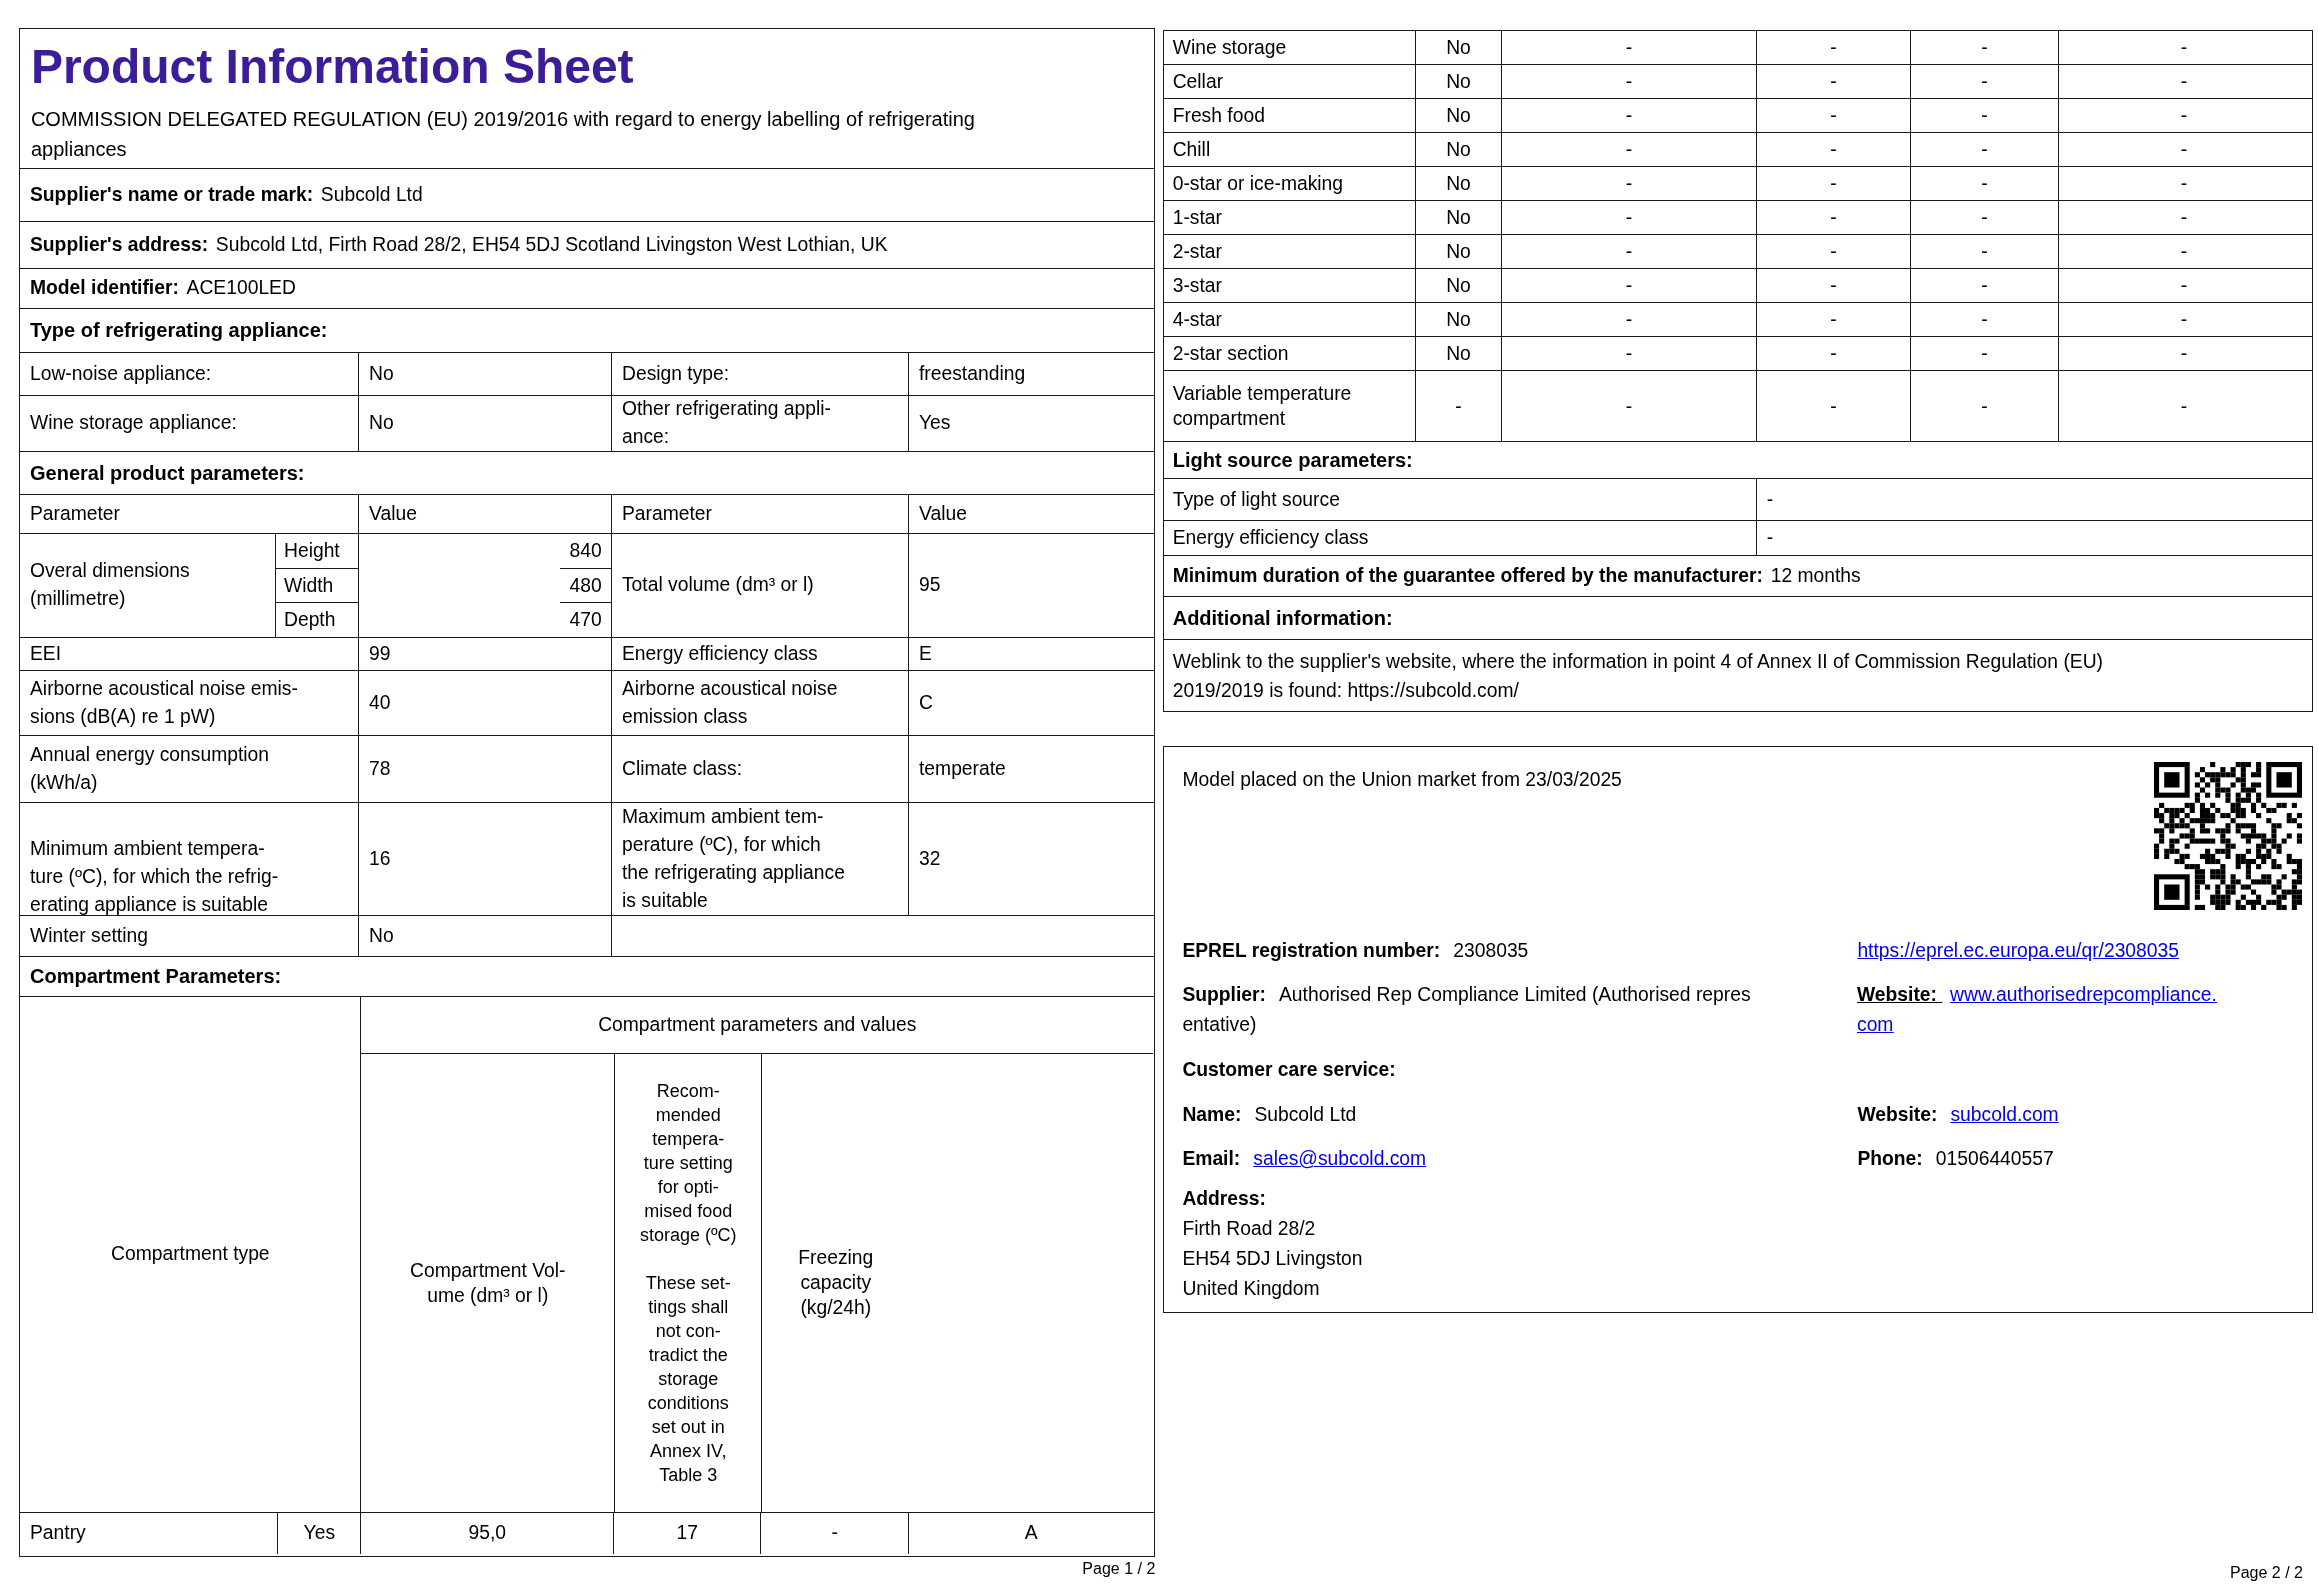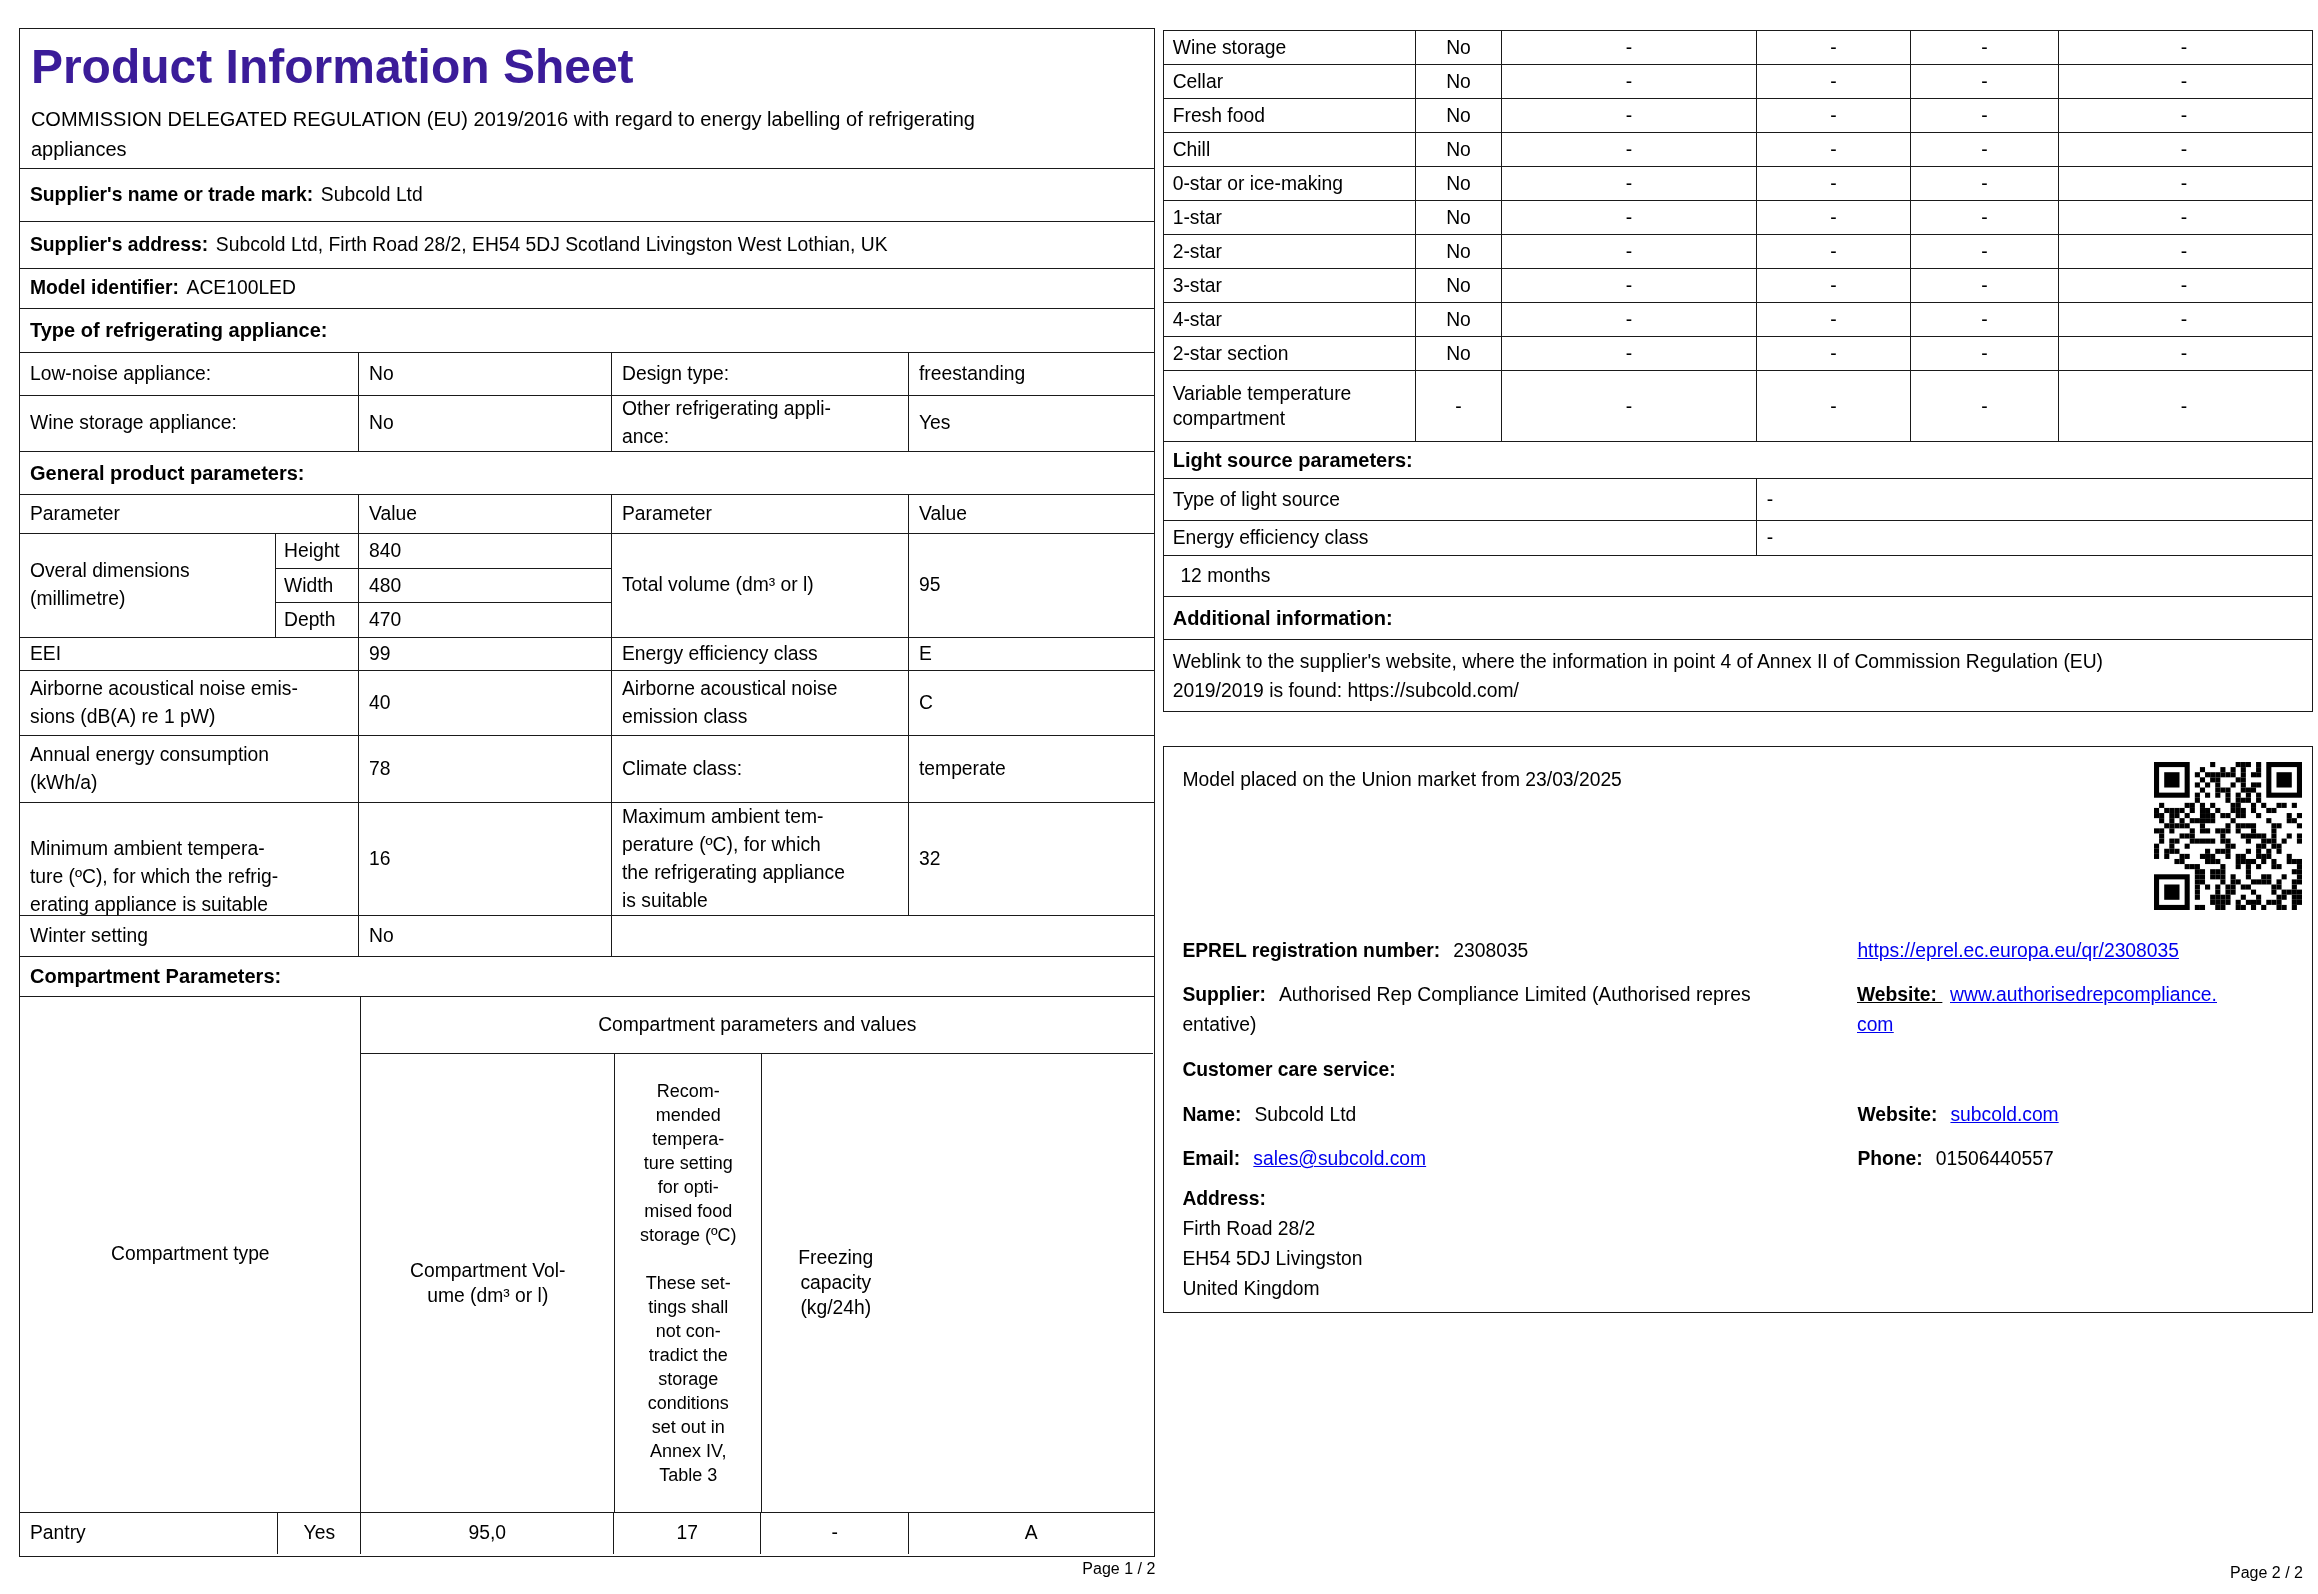--- a/index.html
+++ b/index.html
@@ -101,21 +101,21 @@
   </div>
 
   <div class="r" style="height:104px;">
     <div class="c pre" style="width:255px;">Overal dimensions
 (millimetre)</div>
     <div class="col bl" style="width:83px;">
       <div class="subrow">Height</div>
       <div class="subrow bt">Width</div>
       <div class="subrow bt">Depth</div>
     </div>
-    <div class="col bl" style="width:253px;">
+    <div class="col bl" style="width:253px;align-items:flex-end;">
       <div class="subrow" style="padding:0 9.7px;">840</div>
       <div class="subrow bt" style="padding:0 9.7px;">480</div>
       <div class="subrow bt" style="padding:0 9.7px;">470</div>
     </div>
     <div class="c bl" style="width:297px;">Total volume (dm³ or l)</div>
     <div class="c bl" style="width:244px;">95</div>
   </div>
 
   <div class="r" style="height:33px;">
     <div class="c" style="width:338px;">EEI</div>
@@ -306,20 +306,21 @@
     <div class="c" style="width:593px;padding:0 8.7px;">Type of light source</div>
     <div class="c bl" style="width:557px;">-</div>
   </div>
   <div class="r" style="height:35px;">
     <div class="c" style="width:593px;padding:0 8.7px;">Energy efficiency class</div>
     <div class="c bl" style="width:557px;">-</div>
   </div>
 
   <div class="r" style="height:41px;">
     <div class="c" style="width:100%;padding:0 8.7px;">
+      <span class="b">Minimum duration of the guarantee offered by the manufacturer:</span>
       <span class="gap">12 months</span>
     </div>
   </div>
 
   <div class="r" style="height:43px;">
     <div class="c hdr" style="width:100%;padding:0 8.7px;">Additional information:</div>
   </div>
 
   <div class="r last" style="height:71px;">
     <div class="c pre" style="width:100%;padding:0 8.7px;line-height:29px;">Weblink to the supplier's website, where the information in point 4 of Annex II of Commission Regulation (EU)

